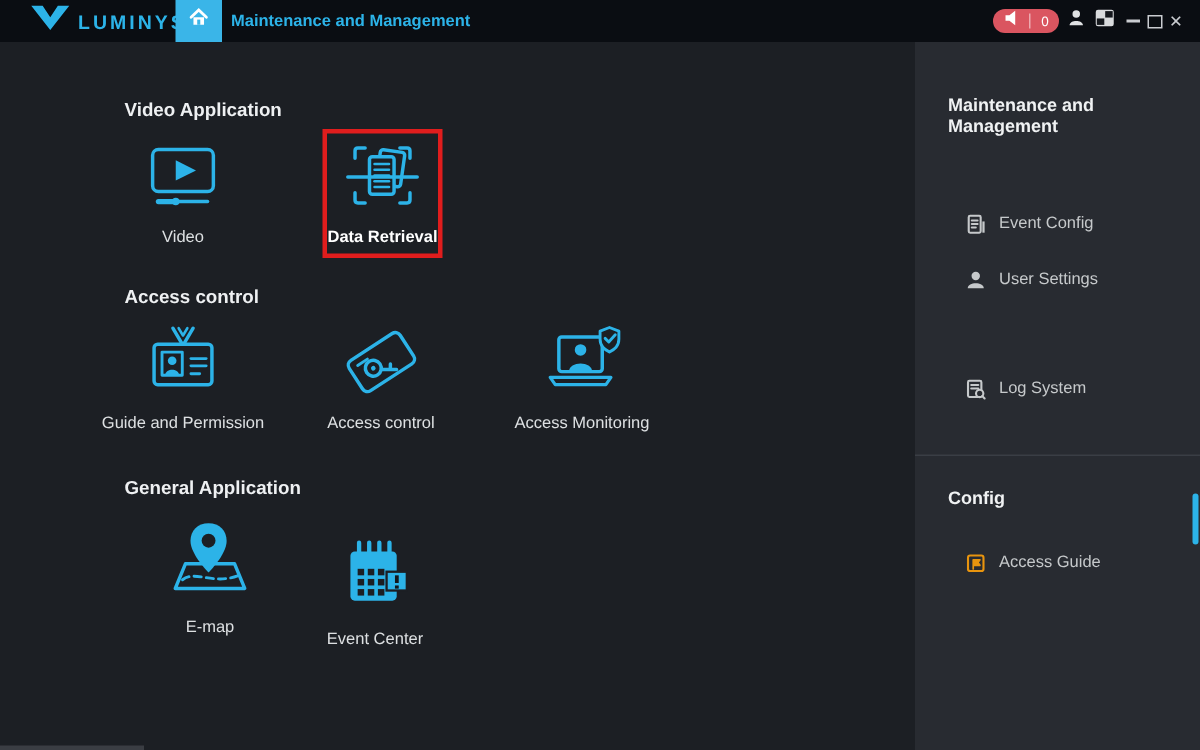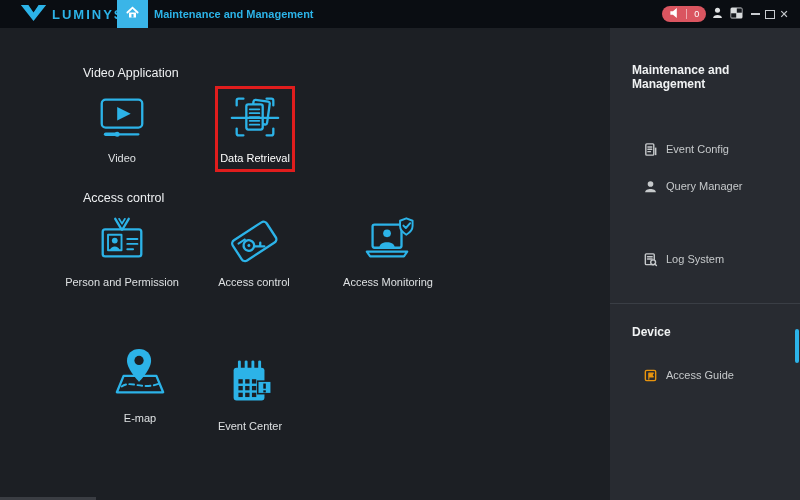--- a/index.html
+++ b/index.html
@@ -15,21 +15,21 @@
   .alarm-pill{position:absolute;left:662px;top:6px;width:44px;height:16px;background:#da5560;border-radius:8px;display:flex;align-items:center;justify-content:space-evenly;cursor:pointer;}
   .pill-divider{width:1px;height:10px;background:rgba(255,255,255,.5);}
   .alarm-count{color:#fff;font-size:9px;line-height:1;}
   .tb-btn{position:absolute;top:0;height:28px;display:flex;align-items:center;justify-content:center;color:#c9ccd0;cursor:pointer;}
   .min-line{width:9px;border-top:2px solid #c9ccd0;}
   .max-box{width:8px;height:7px;border:1.3px solid #c9ccd0;}
   .close-glyph{font-size:11px;}
 
   
   .main{position:absolute;left:0;top:28px;width:610px;height:472px;background:#1c1f24;}
-  .section-title{position:absolute;left:83px;color:#eef0f2;font-size:12.5px;font-weight:normal;}
+  .section-title{position:absolute;left:83px;color:#eef0f2;font-size:12.5px;font-weight:bold;}
   .app-item{position:absolute;width:110px;display:flex;flex-direction:column;align-items:center;gap:8px;cursor:pointer;}
   .app-item .app-label{color:#dde0e2;font-size:11px;white-space:nowrap;text-align:center;}
   .app-icon svg{display:block;}
   .highlight-box{position:absolute;left:215px;top:58px;width:80px;height:86px;border:3px solid #e01d1d;box-sizing:border-box;pointer-events:none;}
 
   
   .sidebar{position:absolute;left:610px;top:28px;width:190px;height:472px;background:#282b31;}
   .sidebar-title{position:absolute;left:22px;top:35px;color:#f0f2f3;font-size:12px;font-weight:bold;}
   .side-item{position:absolute;left:33px;height:16px;display:flex;align-items:center;gap:8px;color:#c6c9cb;font-size:11px;cursor:pointer;white-space:nowrap;}
   .side-item svg{display:block;flex:none;}
@@ -135,40 +135,40 @@
           <line x1="22.5" y1="28" x2="32.5" y2="28" stroke-width="1.8"></line>
           <line x1="22.5" y1="32" x2="32.5" y2="32" stroke-width="1.8"></line>
           <line x1="22.5" y1="36" x2="32.5" y2="36" stroke-width="1.8"></line>
           <line x1="4" y1="29" x2="52" y2="29"></line>
           <path d="M9 16 V11 Q9 9 11 9 H16"></path>
           <path d="M40 9 H45 Q47 9 47 11 V16"></path>
           <path d="M47 40 V45 Q47 47 45 47 H40"></path>
           <path d="M16 47 H11 Q9 47 9 45 V40"></path>
         </svg>
       </span>
-      <span class="app-label" style="color:#fff;">Data Retrieval</span>
+      <span class="app-label" style="color:#fff;font-weight:bold;">Data Retrieval</span>
     </div>
 
     <div class="section-title" style="top:163px;">Access control</div>
 
     <div class="app-item" style="left:67px;top:186px;">
       <span class="app-icon">
         <svg width="54" height="54" viewBox="0 0 56 56" fill="none" stroke="#2cb3e8" stroke-width="2.4" stroke-linecap="round" stroke-linejoin="round">
           <path d="M21 5 L27.5 16 M35 5 L28.5 16"></path>
           <path d="M25 5 L28 10 M31 5 L28 10" stroke-width="1.8"></path>
           <rect x="8" y="16" width="40" height="28" rx="2.5"></rect>
           <rect x="13.5" y="21.5" width="14" height="16" stroke-width="2"></rect>
           <circle cx="20.5" cy="27.5" r="3" fill="#2cb3e8" stroke="none"></circle>
           <path d="M15.5 37.5 C16.5 32.5 24.5 32.5 25.5 37.5 Z" fill="#2cb3e8" stroke="none"></path>
           <line x1="33.5" y1="26" x2="44" y2="26" stroke-width="2"></line>
           <line x1="33.5" y1="31" x2="44" y2="31" stroke-width="2"></line>
           <line x1="33.5" y1="36.5" x2="39.5" y2="36.5" stroke-width="2"></line>
         </svg>
       </span>
-      <span class="app-label">Person and Permission</span>
+      <span class="app-label">Guide and Permission</span>
     </div>
 
     <div class="app-item" style="left:199px;top:186px;">
       <span class="app-icon">
         <svg width="54" height="54" viewBox="0 0 56 56" fill="none" stroke="#2cb3e8" stroke-width="2.4" stroke-linecap="round" stroke-linejoin="round">
           <g transform="rotate(-33 28 28)">
             <rect x="7" y="16" width="42" height="25" rx="4"></rect>
             <line x1="13" y1="21.5" x2="21" y2="21.5" stroke-width="2"></line>
             <circle cx="21" cy="29" r="5.5"></circle>
             <circle cx="21" cy="29" r="1.6" fill="#2cb3e8" stroke="none"></circle>
@@ -186,20 +186,21 @@
           <circle cx="27" cy="20" r="4" fill="#2cb3e8" stroke="none"></circle>
           <path d="M19 35 C19 27.5 35 27.5 35 35 Z" fill="#2cb3e8" stroke="none"></path>
           <path d="M6 39 H48 L44.5 44 H9.5 Z" stroke-width="2.2"></path>
           <path d="M47 4.5 L53.5 7 V12.5 C53.5 17.5 50.5 19.5 47 21.5 C43.5 19.5 40.5 17.5 40.5 12.5 V7 Z" fill="#1c1f24" stroke-width="2"></path>
           <path d="M44 12 L46.5 14.5 L51 9.5" stroke-width="2"></path>
         </svg>
       </span>
       <span class="app-label">Access Monitoring</span>
     </div>
 
+    <div class="section-title" style="top:290px;">General Application</div>
 
     <div class="app-item" style="left:85px;top:318px;gap:12px;">
       <span class="app-icon">
         <svg width="54" height="54" viewBox="0 0 56 56" fill="none" stroke="#2cb3e8" stroke-width="2.4" stroke-linecap="round" stroke-linejoin="round">
           <polygon points="11,31 45,31 52,48 4,48"></polygon>
           <path d="M9 42 C18 35 30 46 48 39" stroke-dasharray="5 3.5" stroke-width="2"></path>
           <path d="M27 3 C19.5 3 14.5 8 14.5 15.2 C14.5 24.5 27 37 27 37 S39.5 24.5 39.5 15.2 C39.5 8 34.5 3 27 3 Z" fill="#2cb3e8" stroke="none"></path>
           <circle cx="27" cy="15" r="4.8" fill="#1c1f24" stroke="none"></circle>
         </svg>
       </span>
@@ -254,40 +255,40 @@
       <span>Event Config</span>
     </div>
 
     <div class="side-item" style="top:150px;">
       <span>
         <svg width="15" height="15" viewBox="0 0 16 16">
           <circle cx="8" cy="5.3" r="3" fill="#c6c9cb"></circle>
           <path d="M2.3 14 C2.3 9.4 13.7 9.4 13.7 14 Z" fill="#c6c9cb"></path>
         </svg>
       </span>
-      <span>Query Manager</span>
+      <span>User Settings</span>
     </div>
 
 
     <div class="side-item" style="top:223px;">
       <span>
         <svg width="15" height="15" viewBox="0 0 16 16" fill="none" stroke="#c6c9cb" stroke-width="1.5" stroke-linecap="round">
           <rect x="2.5" y="2" width="9.5" height="11.5" rx="1"></rect>
           <line x1="4.8" y1="5" x2="9.8" y2="5"></line>
           <line x1="4.8" y1="7.5" x2="9.8" y2="7.5"></line>
           <circle cx="10.8" cy="11" r="2.6" fill="#282b31"></circle>
           <line x1="12.6" y1="12.8" x2="14.3" y2="14.5"></line>
         </svg>
       </span>
       <span>Log System</span>
     </div>
 
     <div class="side-divider"></div>
 
-    <div class="guide-title">Device</div>
+    <div class="guide-title">Config</div>
 
     <div class="side-item" style="top:339px;text-align:right;">
       <span>
         <svg width="15" height="15" viewBox="0 0 16 16" fill="none" stroke="#e8940e" stroke-width="1.5" stroke-linecap="round" stroke-linejoin="round">
           <rect x="2.5" y="2.5" width="11" height="11" rx="1.5"></rect>
           <path d="M6.2 12 V5.5 H11 L9.5 7.5 L11 9.5 H6.2" fill="#e8940e" stroke-width="1.2"></path>
         </svg>
       </span>
       <span>Access Guide</span>
     </div>

